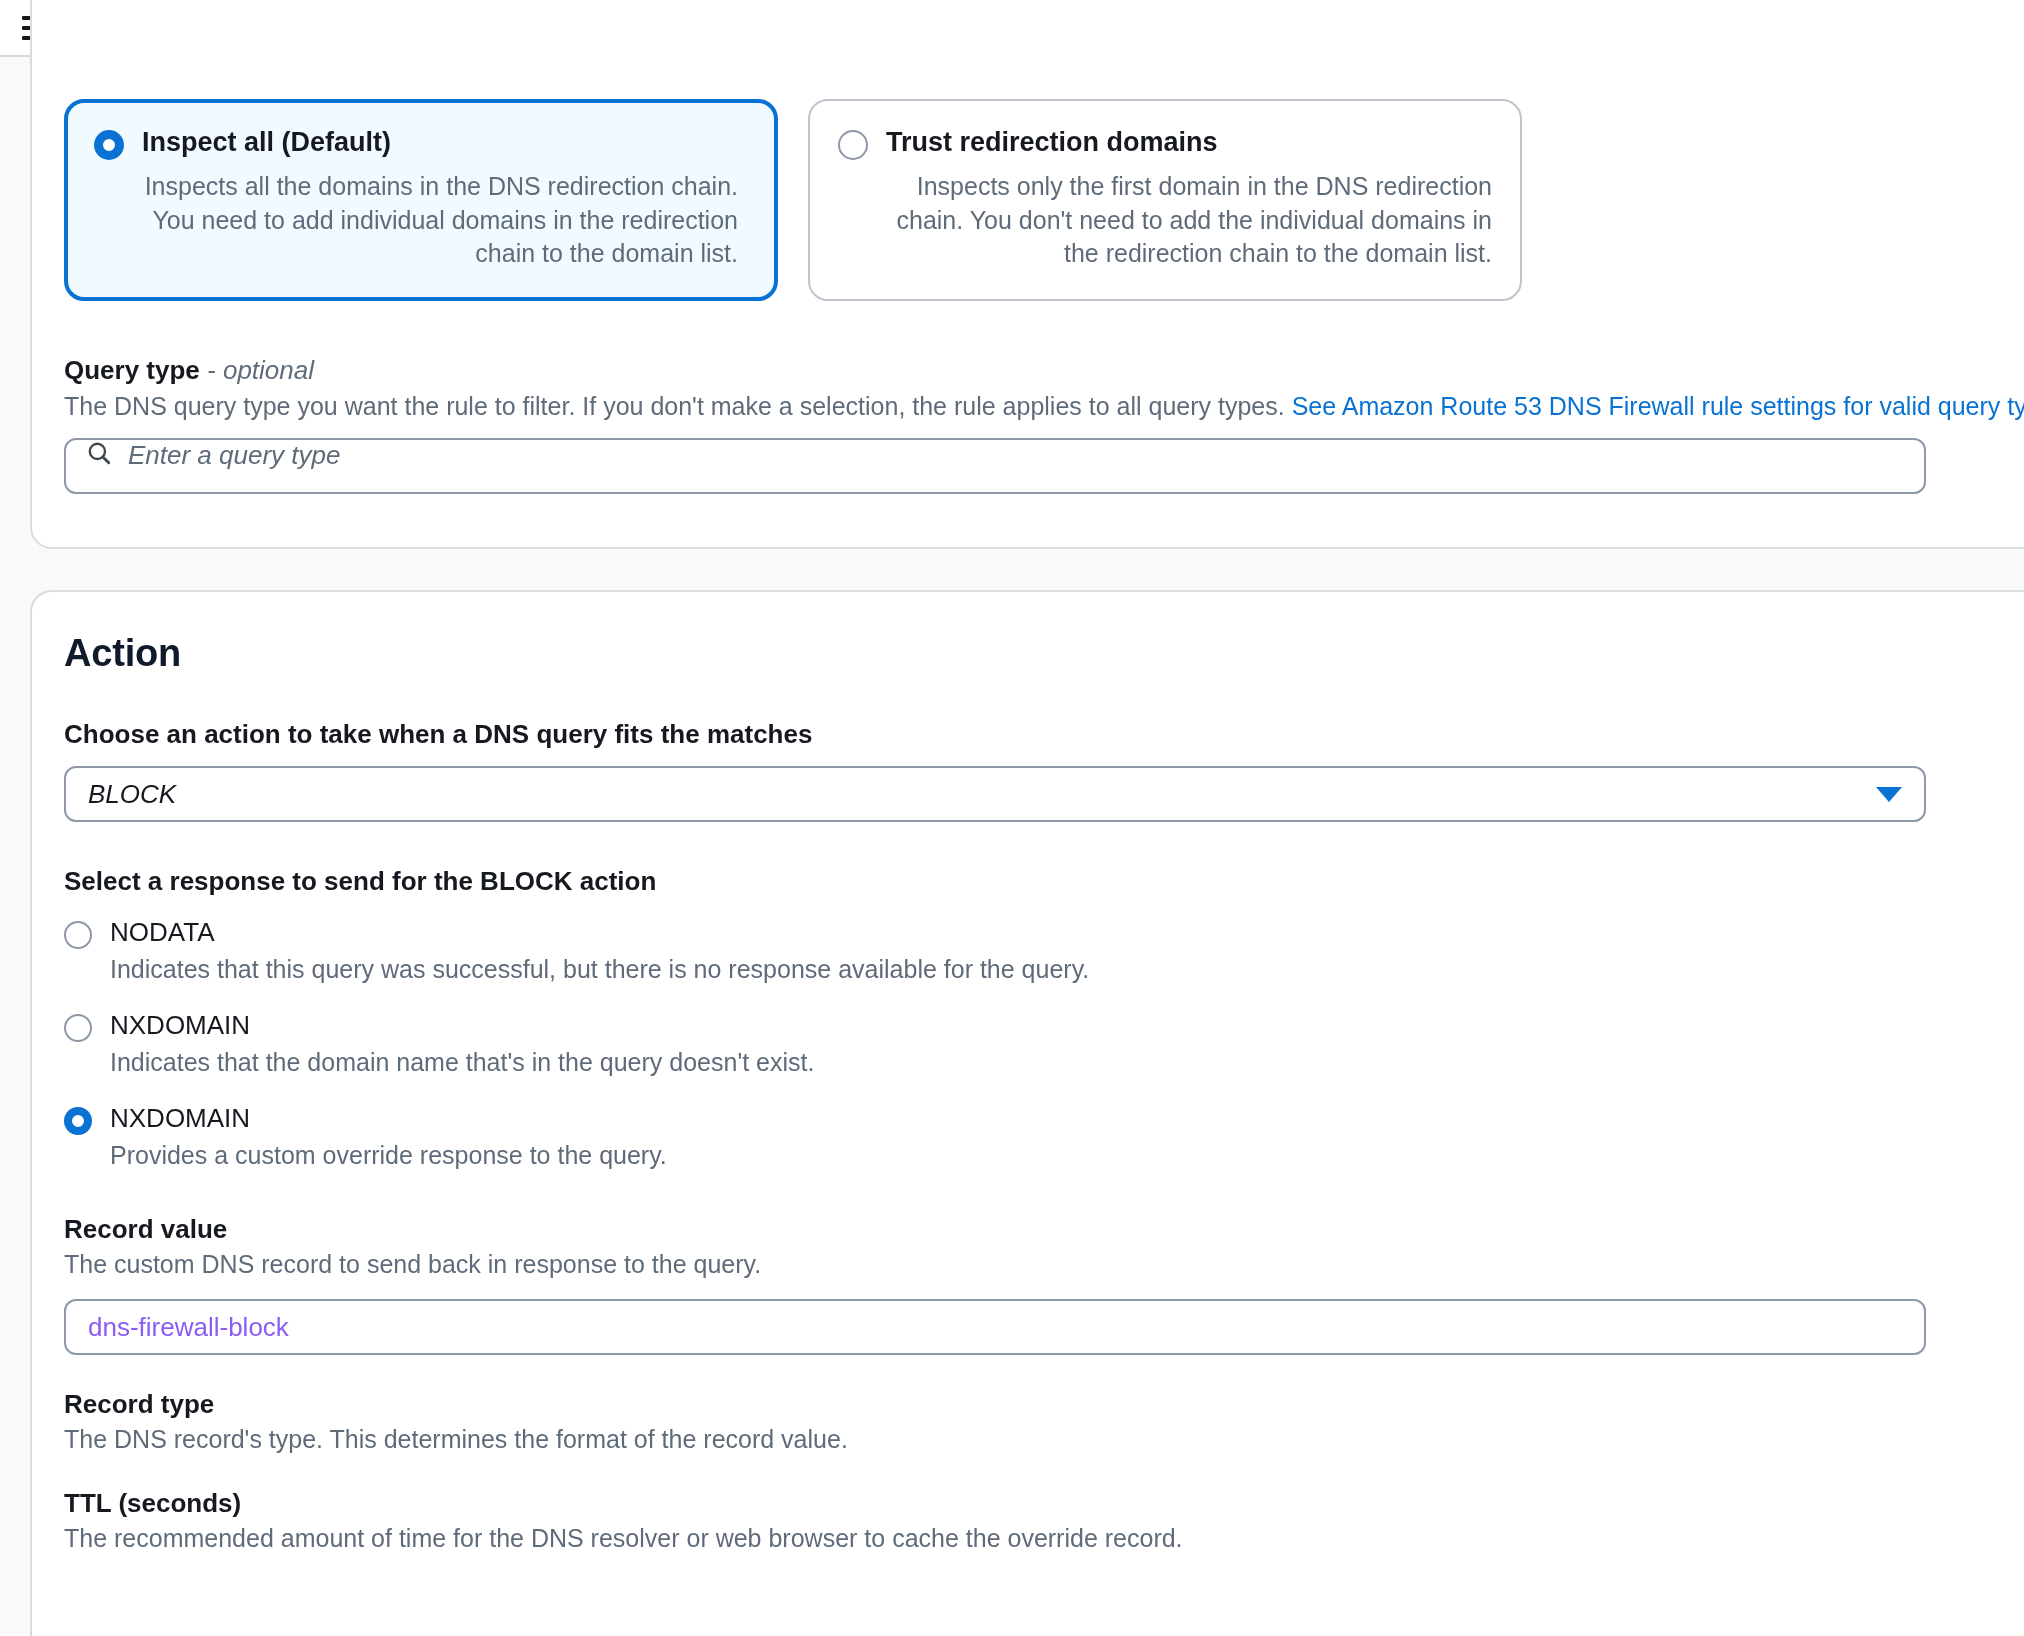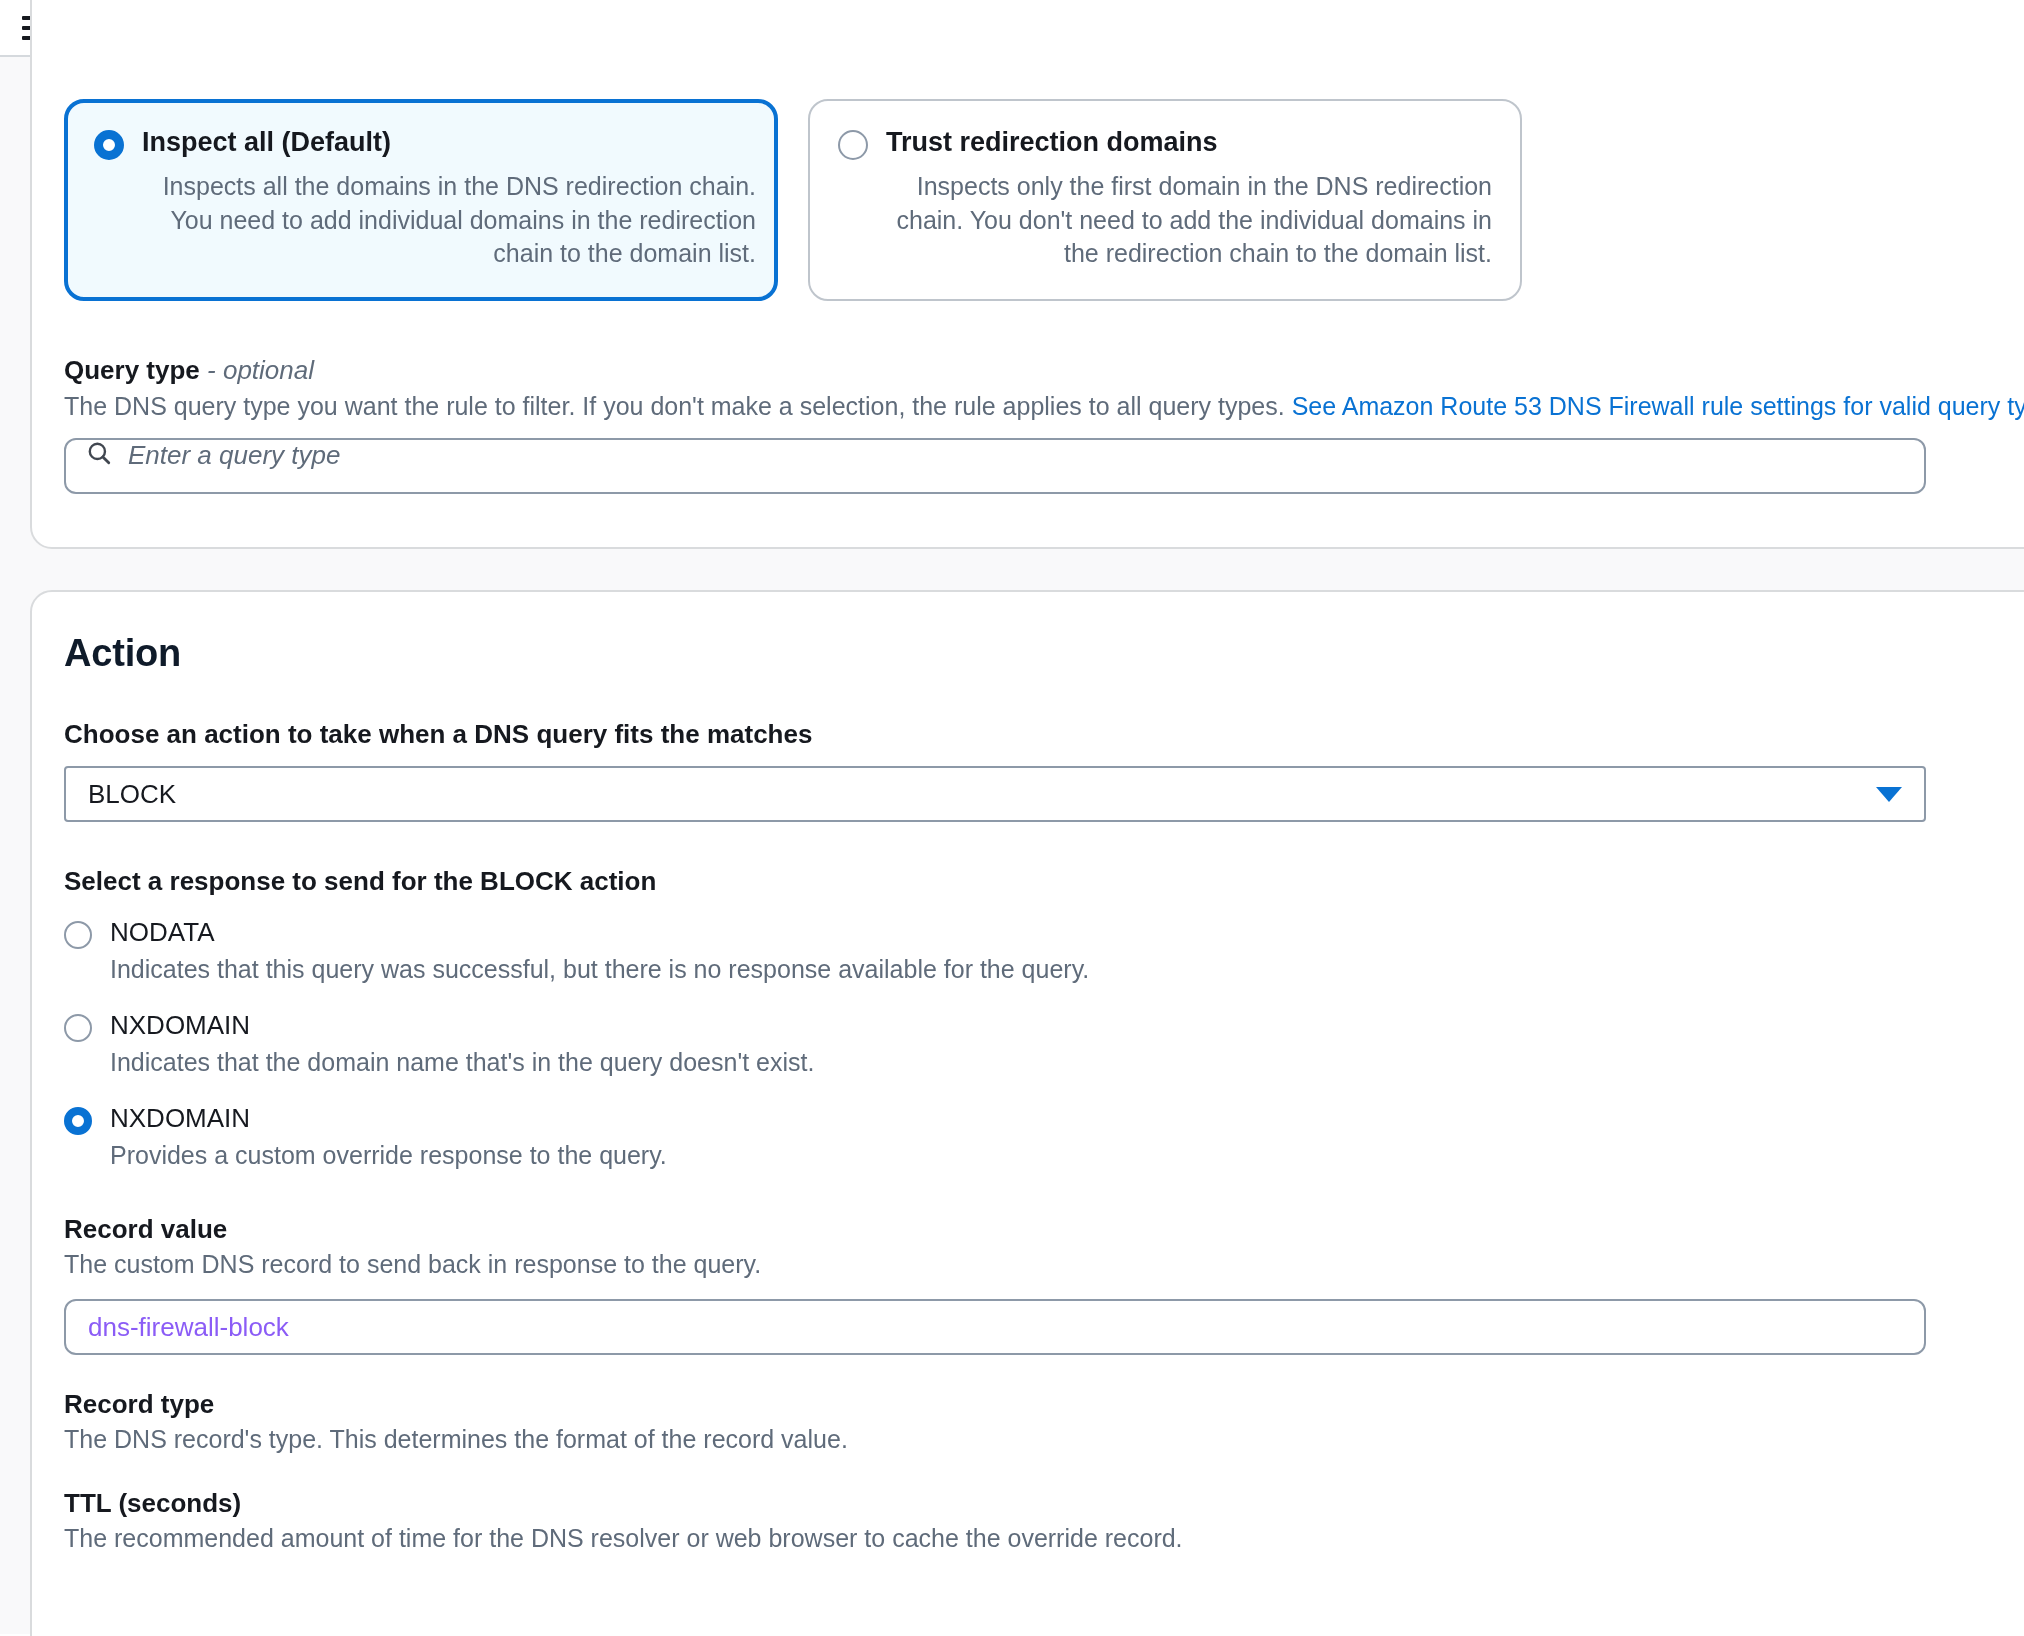--- a/index.html
+++ b/index.html
@@ -83,21 +83,21 @@
     border: 2px solid #bfc5cc;
     border-radius: 20px;
     background: #ffffff;
     padding: 26px 28px 28px 28px;
     width: 714px;
     min-height: 166px;
   }
   .tile.selected {
     border: 4px solid #0972d3;
     background: #f1fafe;
-    padding: 24px 18px 26px 26px;
+    padding: 24px 36px 26px 26px;
   }
   .tile-head { display: flex; align-items: flex-start; gap: 18px; }
 
   .radio {
     width: 30px; height: 30px;
     border-radius: 50%;
     border: 2px solid #8d99a8;
     background: #ffffff;
     flex: 0 0 auto;
     margin-top: 3px;
@@ -202,27 +202,28 @@
     font-size: 25px;
     color: #5f6b7a;
     margin-top: 5px;
   }
 
   .select {
     margin-top: 16px;
     width: 1862px;
     height: 56px;
     border: 2px solid #8d99a8;
-    border-radius: 4px;
+    border-radius: 12px;
     background: #ffffff;
     display: flex;
     align-items: center;
     justify-content: space-between;
     padding: 0 22px;
     cursor: pointer;
+    font-style: italic;
   }
   .select-val { font-size: 26px; color: #16191f; }
   .caret {
     width: 0; height: 0;
     border-left: 13px solid transparent;
     border-right: 13px solid transparent;
     border-top: 15px solid #0972d3;
   }
 
   .radio-opt { display: flex; align-items: flex-start; gap: 18px; }

